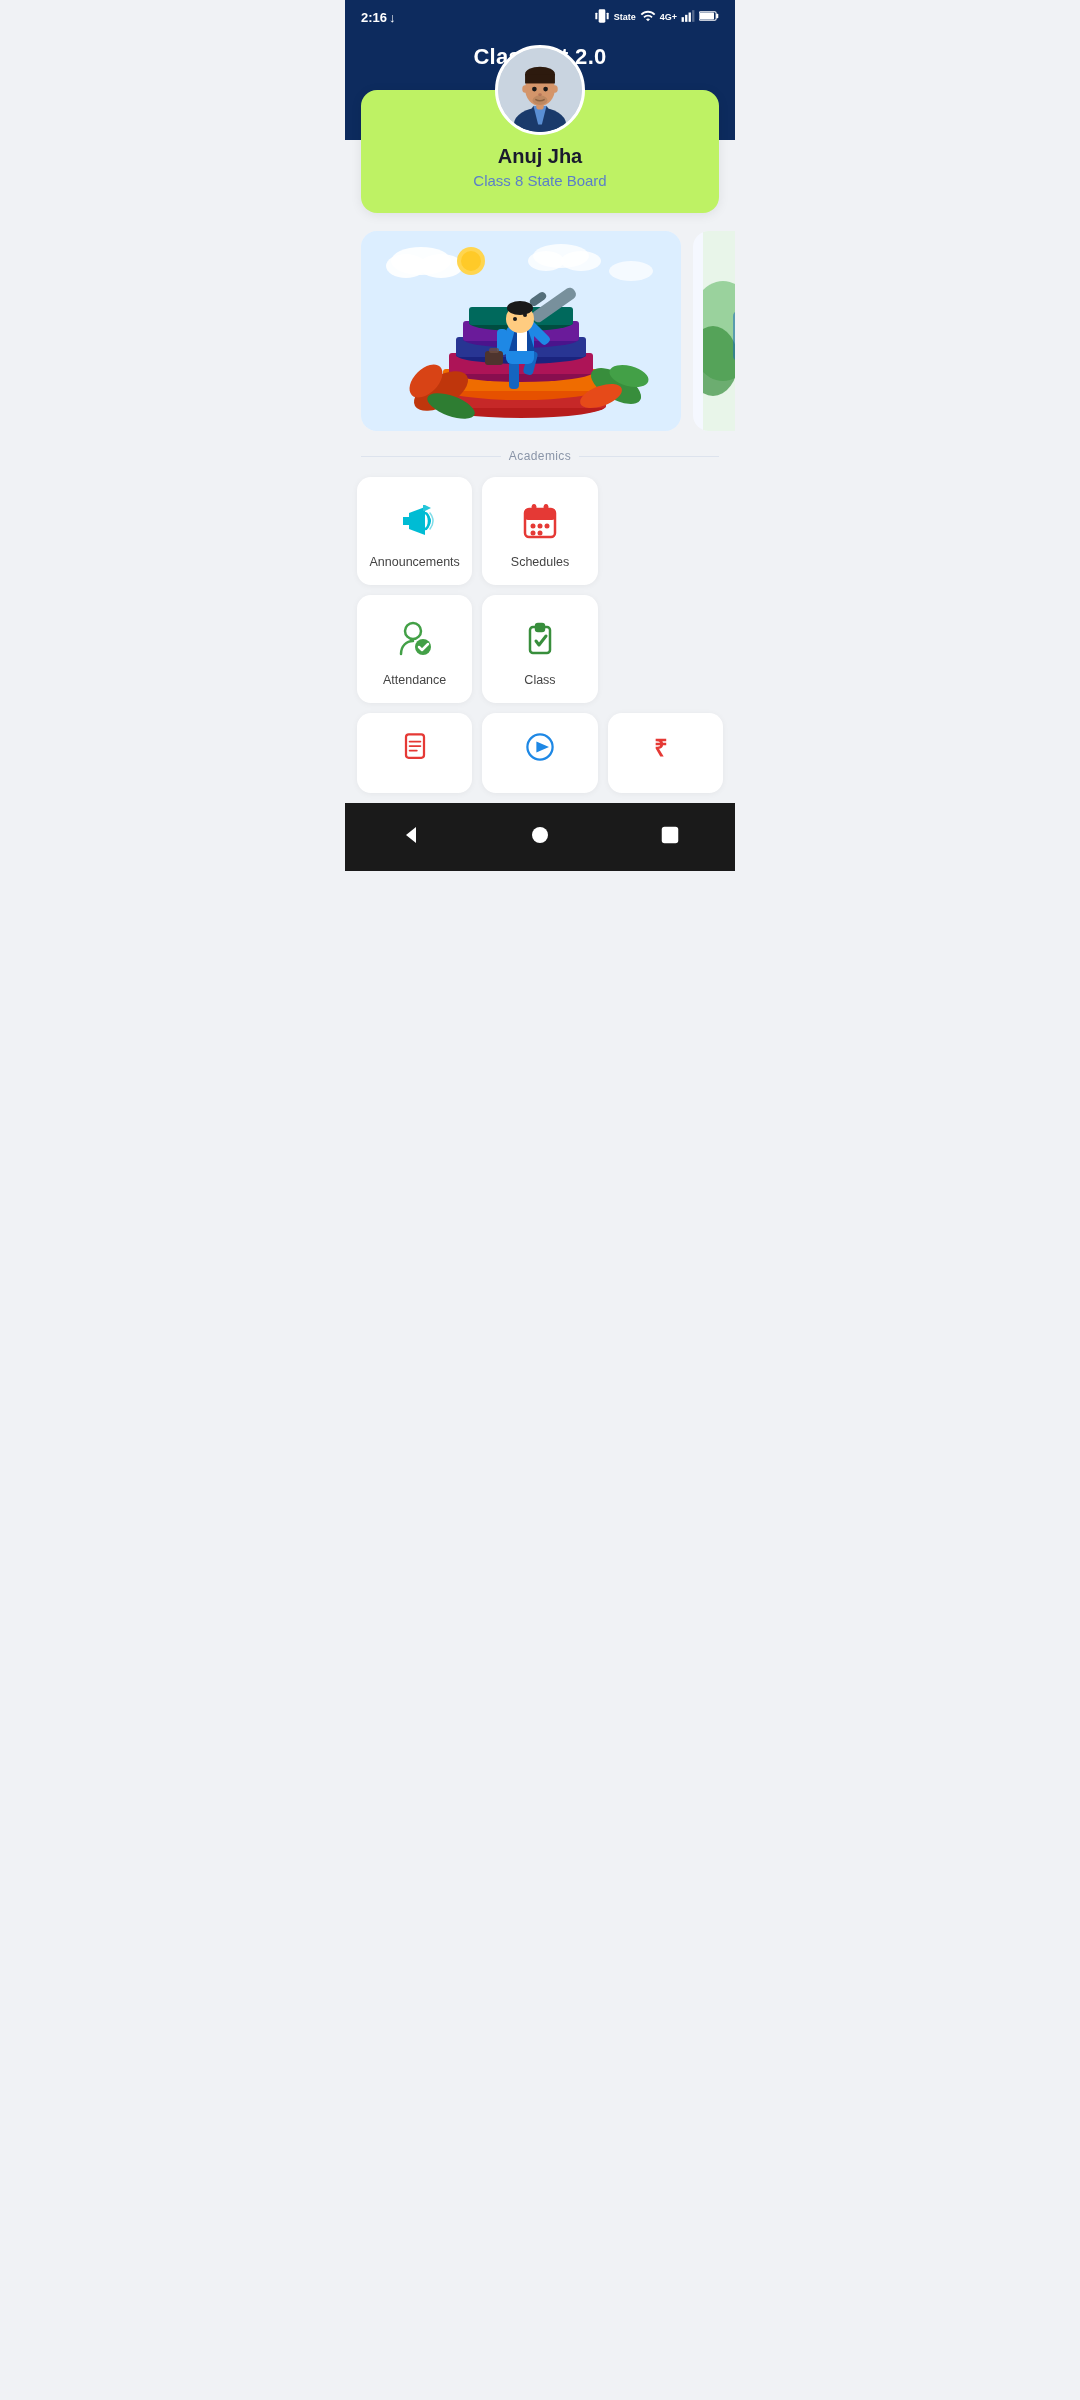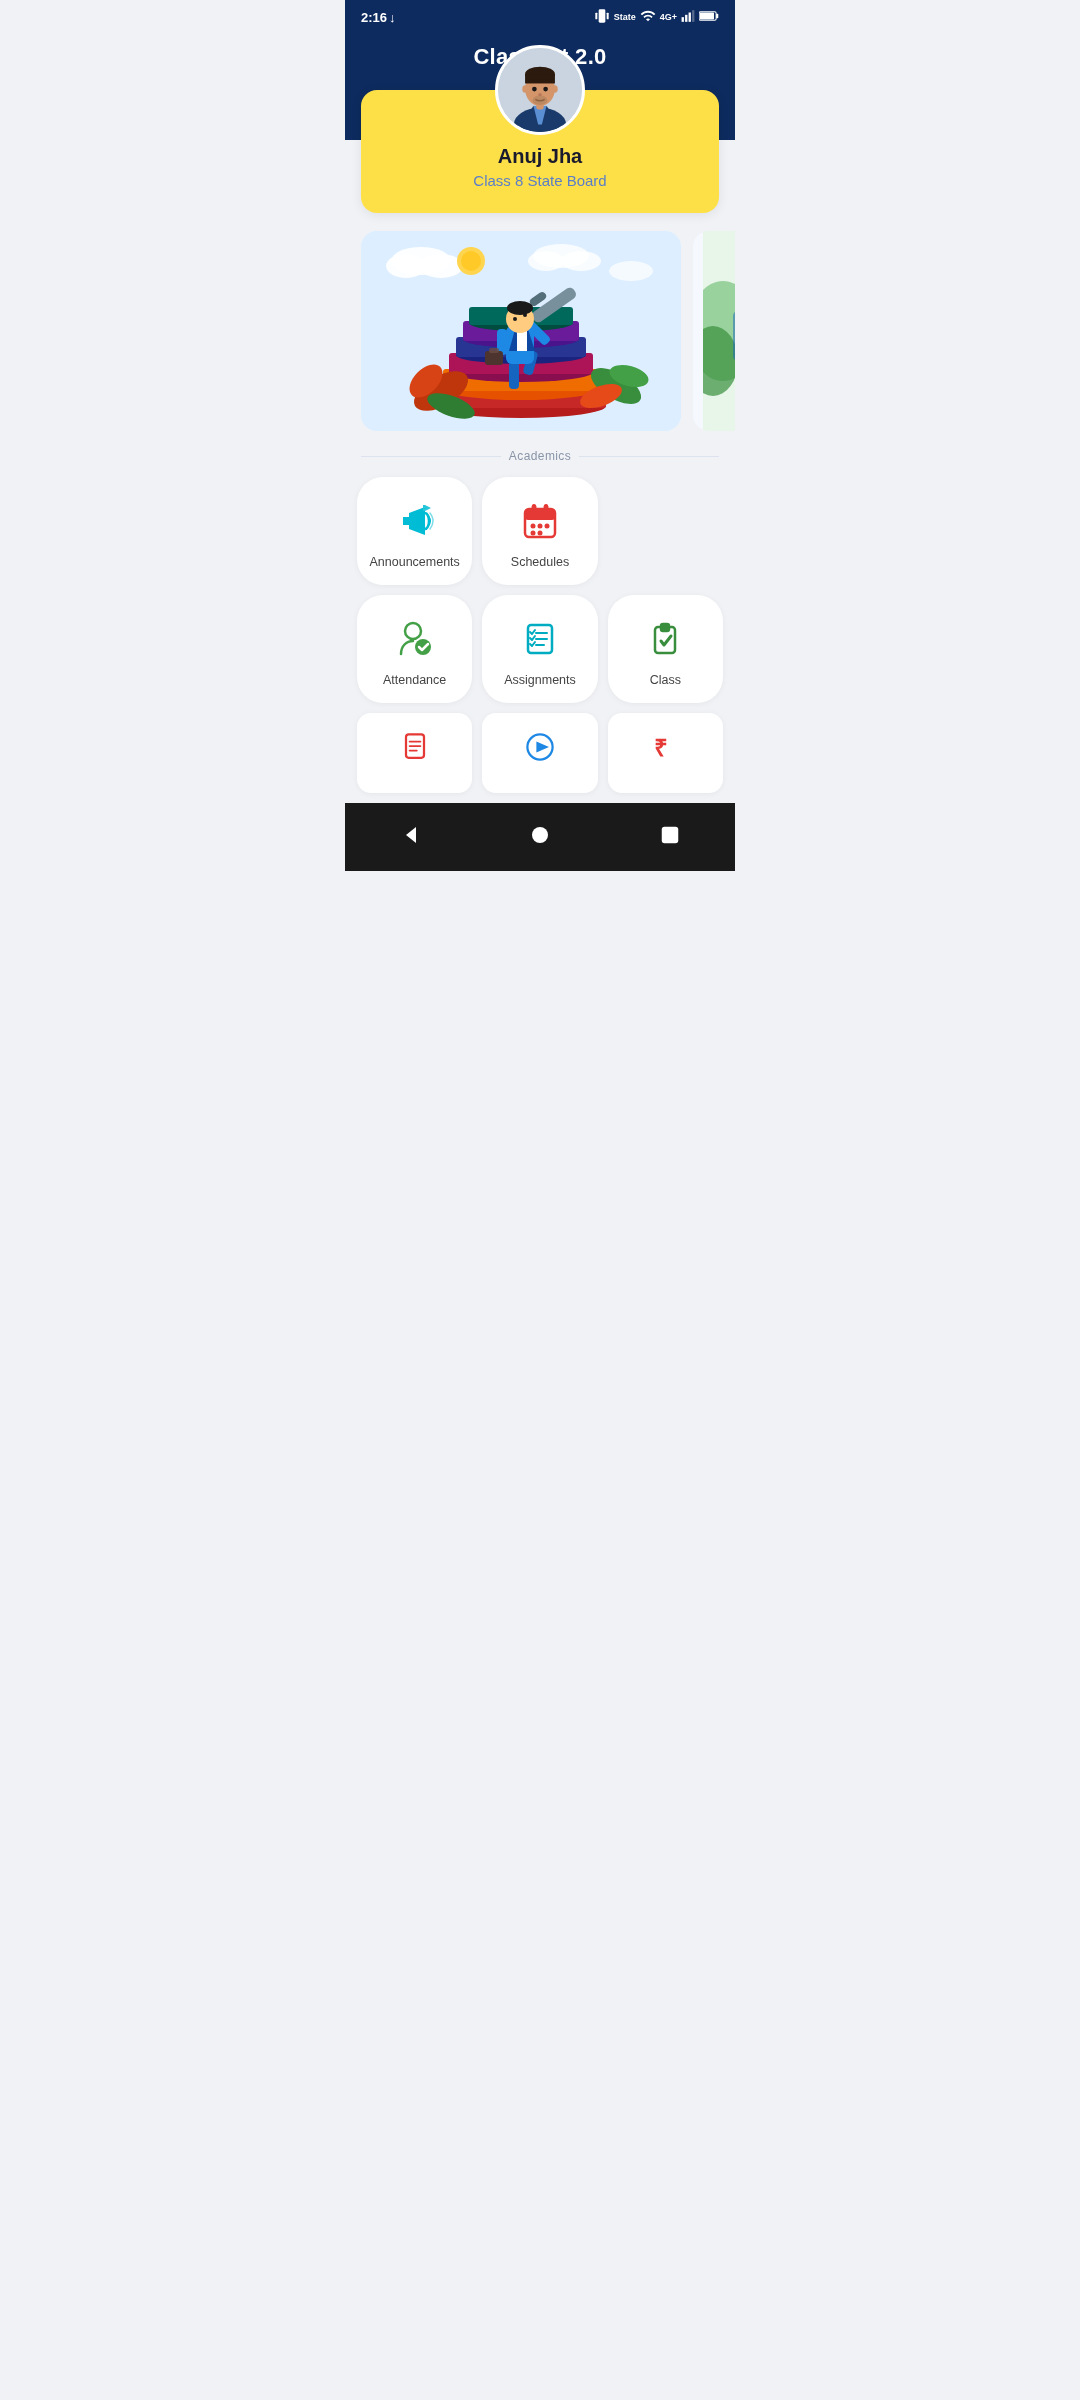--- a/index.html
+++ b/index.html
@@ -45,21 +45,21 @@
     
     .profile-card-wrapper {
       display: flex;
       justify-content: center;
       margin-top: -50px;
       padding: 0 16px;
       position: relative;
       z-index: 10;
     }
     .profile-card {
-      background: #fde047;
+      background: #bef264;
       border-radius: 16px;
       width: 100%;
       padding: 0 20px 24px;
       text-align: center;
       box-shadow: 0 2px 12px rgba(0,0,0,0.08);
     }
     .avatar-wrapper {
       margin-top: -45px;
       display: flex;
       justify-content: center;
@@ -152,21 +152,21 @@
     
     .grid-section {
       padding: 0 12px;
       display: grid;
       grid-template-columns: 1fr 1fr 1fr;
       gap: 10px;
       margin-bottom: 10px;
     }
     .grid-item {
       background: white;
-      border-radius: 26px;
+      border-radius: 14px;
       padding: 22px 10px 16px;
       display: flex;
       flex-direction: column;
       align-items: center;
       gap: 12px;
       box-shadow: 0 1px 6px rgba(0,0,0,0.05);
       cursor: pointer;
     }
     .grid-icon {
       width: 44px;
@@ -456,37 +456,20 @@
         <circle cx="18" cy="12" r="8" fill="none" stroke="#43a047" stroke-width="2.5"></circle>
         <path d="M6 35 C6 27 11.4 22 18 22" stroke="#43a047" stroke-width="2.5" fill="none" stroke-linecap="round"></path>
 
         <circle cx="28" cy="28" r="8" fill="#43a047"></circle>
         <path d="M24 28 L27 31 L33 25" stroke="white" stroke-width="2.5" fill="none" stroke-linecap="round" stroke-linejoin="round"></path>
       </svg>
     </div>
     <span class="grid-label">Attendance</span>
   </div>
 
-  <div class="grid-item">
-    <div class="grid-icon">
-      <svg width="40" height="40" viewBox="0 0 40 40" xmlns="http://www.w3.org/2000/svg">
-
-        <rect x="8" y="6" width="24" height="28" rx="3" fill="none" stroke="#00acc1" stroke-width="2.5"></rect>
-
-        <line x1="16" y1="14" x2="27" y2="14" stroke="#00acc1" stroke-width="2" stroke-linecap="round"></line>
-        <line x1="16" y1="20" x2="27" y2="20" stroke="#00acc1" stroke-width="2" stroke-linecap="round"></line>
-        <line x1="16" y1="26" x2="24" y2="26" stroke="#00acc1" stroke-width="2" stroke-linecap="round"></line>
-
-        <path d="M10 13 L12 15 L15 11" stroke="#00acc1" stroke-width="2" fill="none" stroke-linecap="round" stroke-linejoin="round"></path>
-        <path d="M10 19 L12 21 L15 17" stroke="#00acc1" stroke-width="2" fill="none" stroke-linecap="round" stroke-linejoin="round"></path>
-        <path d="M10 25 L12 27 L15 23" stroke="#00acc1" stroke-width="2" fill="none" stroke-linecap="round" stroke-linejoin="round"></path>
-      </svg>
-    </div>
-    <span class="grid-label">Assignments</span>
-  </div>
 
   <div class="grid-item">
     <div class="grid-icon">
       <svg width="40" height="40" viewBox="0 0 40 40" xmlns="http://www.w3.org/2000/svg">
 
         <rect x="10" y="8" width="20" height="26" rx="3" fill="none" stroke="#388e3c" stroke-width="2.5"></rect>
 
         <rect x="16" y="5" width="8" height="7" rx="2" fill="none" stroke="#388e3c" stroke-width="2.5"></rect>
         <rect x="16" y="5" width="8" height="7" rx="2" fill="#388e3c"></rect>
 

